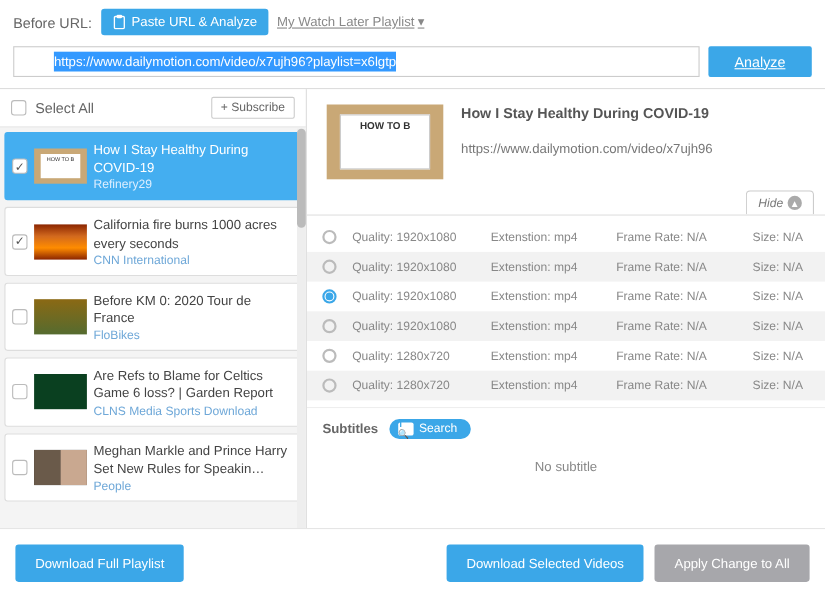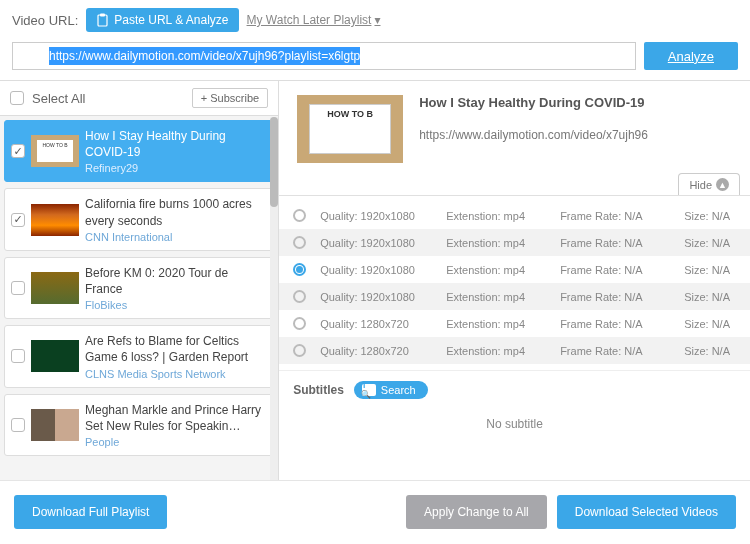--- a/index.html
+++ b/index.html
@@ -48,21 +48,21 @@
 
 .right-pane { flex: 1; display: flex; flex-direction: column; }
 .detail-header { display: flex; padding: 14px 18px 10px; gap: 16px; }
 .detail-thumb { width: 106px; height: 68px; background: #c9a876; position: relative; display: flex; align-items: center; justify-content: center; }
 .detail-thumb::after { content: ""; position: absolute; background: #fff; width: 80px; height: 48px; border: 1px solid #ccc; }
 .detail-thumb .howtxt { position: absolute; z-index: 2; font-size: 9px; font-weight: bold; color: #333; top: 14px; }
 .detail-info { flex: 1; }
 .detail-title { font-weight: bold; font-size: 13px; color: #555; margin-bottom: 18px; }
 .detail-url { font-size: 12px; color: #777; }
 
-.hide-row { display: flex; justify-content: flex-end; padding: 0 10px; border-bottom: 1px solid #e0e0e0; }
+.hide-row { display: flex; justify-content: flex-end; padding: 0 10px; border-bottom: 1px solid #e0e0e0; font-style: italic; }
 .hide-tab { border: 1px solid #ccc; border-bottom: none; border-radius: 4px 4px 0 0; padding: 4px 10px; font-size: 11px; color: #777; cursor: pointer; display: flex; align-items: center; gap: 4px; }
 .hide-tab .circ { width: 13px; height: 13px; border-radius: 50%; background: #aaa; color: #fff; display: flex; align-items: center; justify-content: center; font-size: 9px; }
 
 .quality-list { padding: 6px 0; }
 .qrow { display: flex; align-items: center; padding: 7px 14px; gap: 14px; font-size: 11px; color: #888; }
 .qrow:nth-child(even) { background: #f2f2f2; }
 .radio { width: 13px; height: 13px; border: 2px solid #bbb; border-radius: 50%; flex-shrink: 0; cursor: pointer; display: flex; align-items: center; justify-content: center; }
 .radio.on { border-color: #3ba7e8; }
 .radio.on::after { content: ""; width: 7px; height: 7px; background: #3ba7e8; border-radius: 50%; }
 .qcol { white-space: nowrap; }
@@ -83,21 +83,21 @@
 .btn.gray { background: #a7a7ab; color: #fff; }
 .spacer { flex: 1; }
 
 svg { display: block; }
 </style>
 </head>
 <body>
 
 <div class="top-bar">
   <div class="url-row">
-    <span class="url-label">Video URL:</span>
+    <span class="url-label">Before URL:</span>
     <button class="paste-btn">
       <span>
         <svg width="13" height="14" viewBox="0 0 13 14">
             <rect x="2" y="2" width="9" height="11" rx="1" fill="none" stroke="#fff" stroke-width="1.2"></rect>
             <rect x="4" y="0.5" width="5" height="3" rx="1" fill="#fff"></rect>
           </svg>
       </span>
       <span>Paste URL &amp; Analyze</span>
     </button>
     <span class="watch-later">
@@ -141,21 +141,21 @@
           <div class="vi-text">
             <div class="vi-title">Before KM 0: 2020 Tour de France</div>
             <div class="pub">FloBikes</div>
           </div>
         </div>
         <div class="video-item">
           <span class="cb"></span>
           <div class="thumb refs"></div>
           <div class="vi-text">
             <div class="vi-title">Are Refs to Blame for Celtics Game 6 loss? | Garden Report</div>
-            <div class="pub">CLNS Media Sports Network</div>
+            <div class="pub">CLNS Media Sports Download</div>
           </div>
         </div>
         <div class="video-item">
           <span class="cb"></span>
           <div class="thumb meghan"></div>
           <div class="vi-text">
             <div class="vi-title">Meghan Markle and Prince Harry Set New Rules for Speakin…</div>
             <div class="pub">People</div>
           </div>
         </div>
@@ -232,15 +232,15 @@
         <span>Search</span>
       </span>
     </div>
     <div class="no-sub">No subtitle</div>
   </div>
 </div>
 
 <div class="bottom-bar">
   <button class="btn blue">Download Full Playlist</button>
   <div class="spacer"></div>
+  <button class="btn blue">Download Selected Videos</button>
   <button class="btn gray">Apply Change to All</button>
-  <button class="btn blue">Download Selected Videos</button>
 </div>
 
 </body></html>

